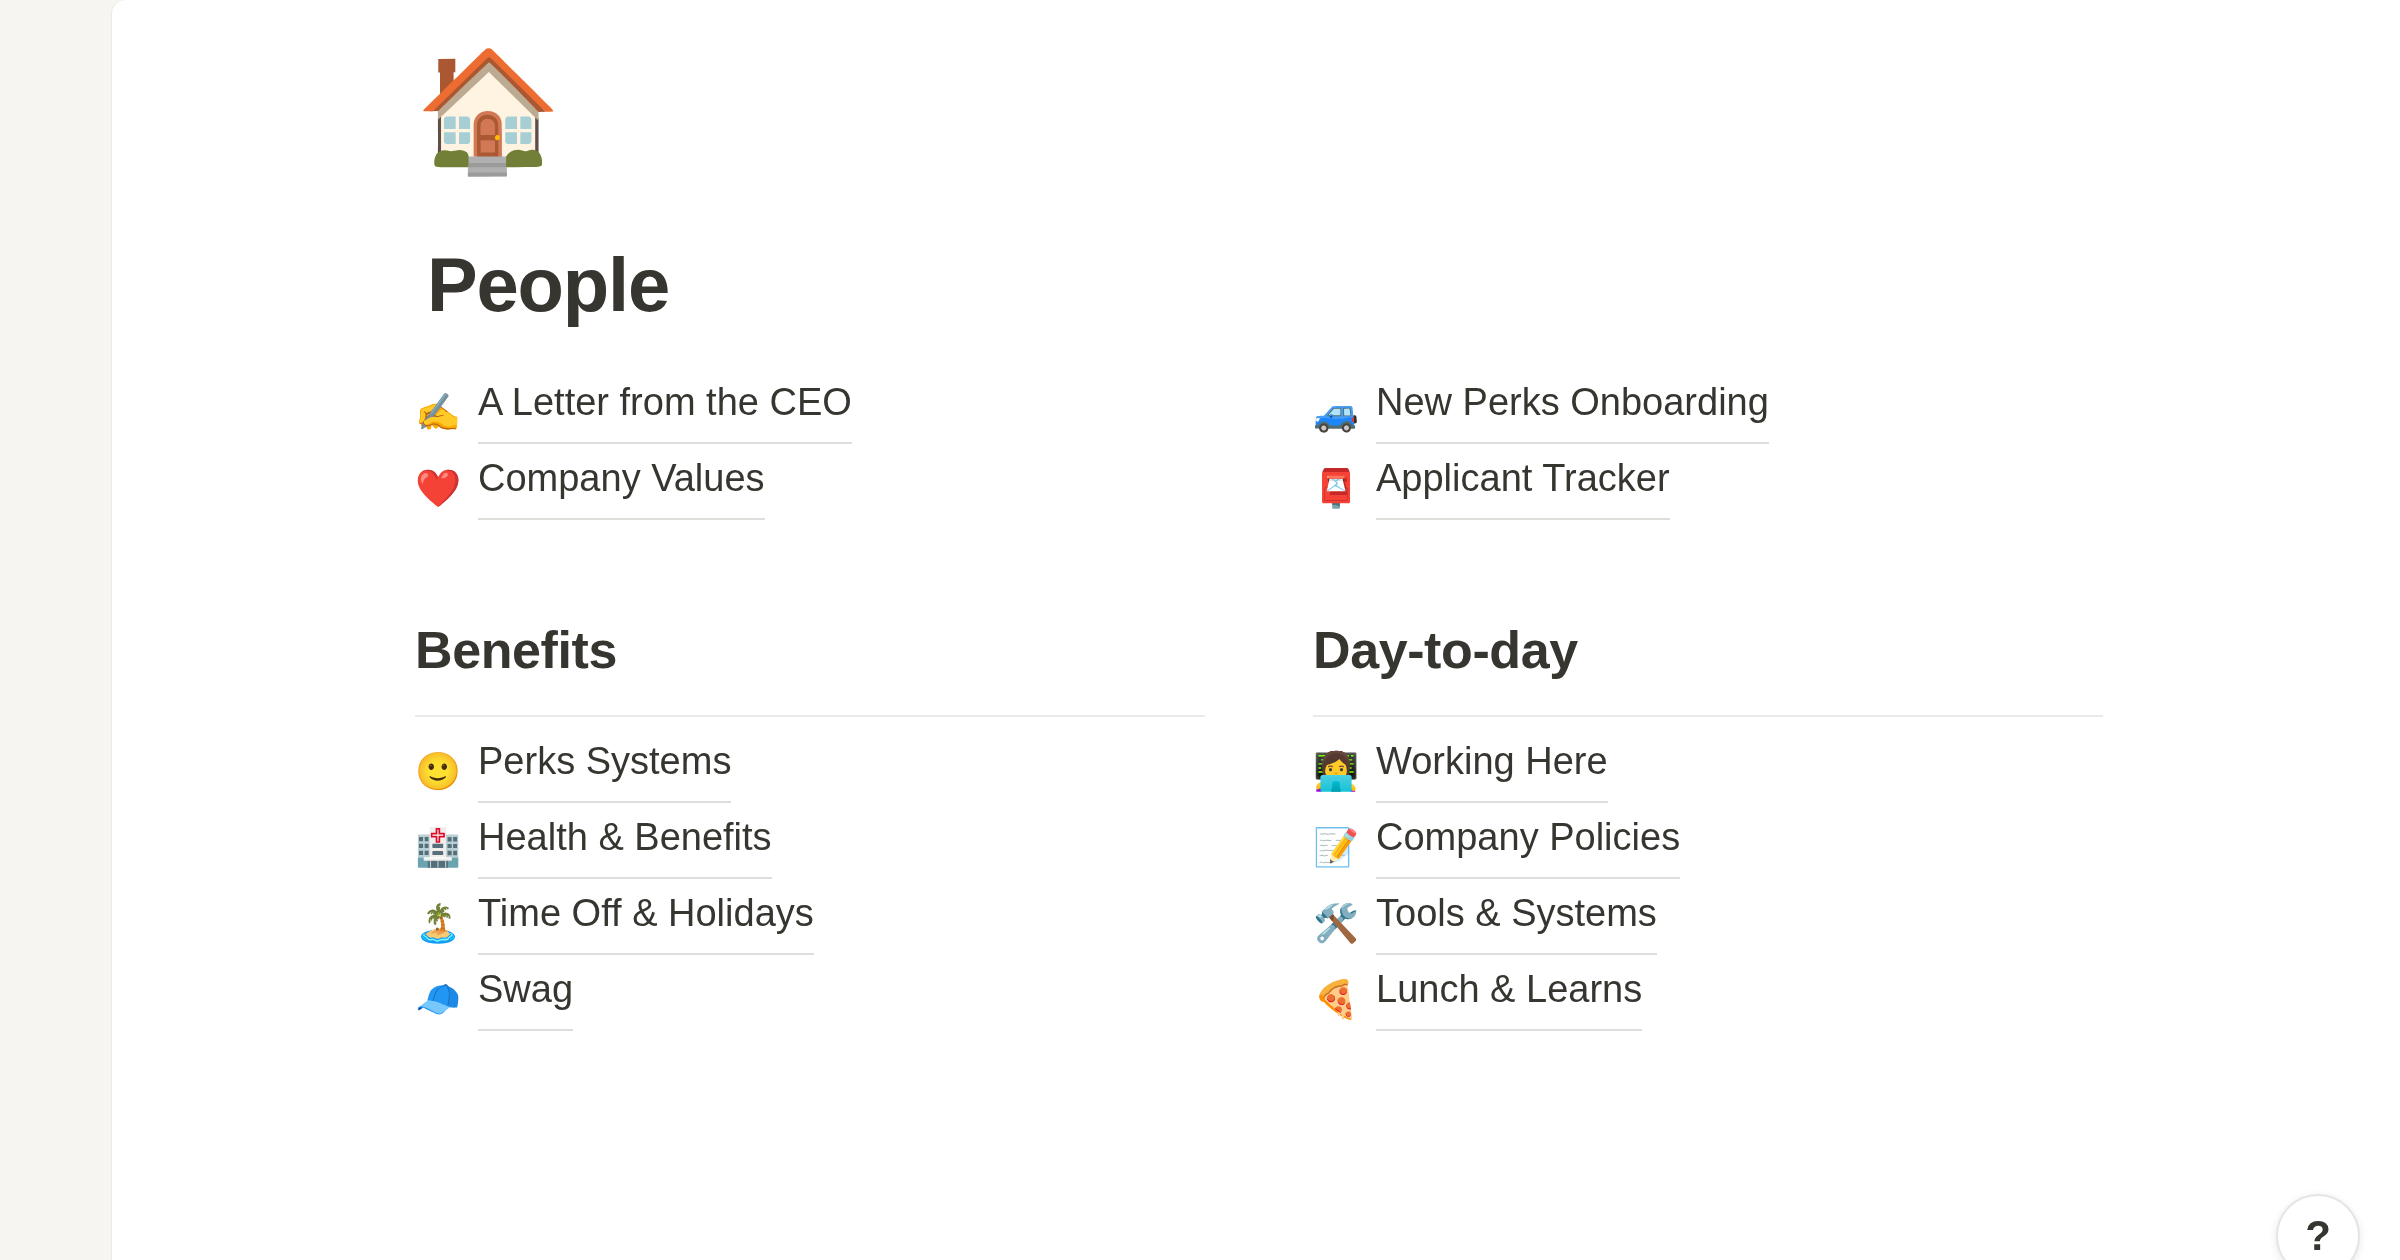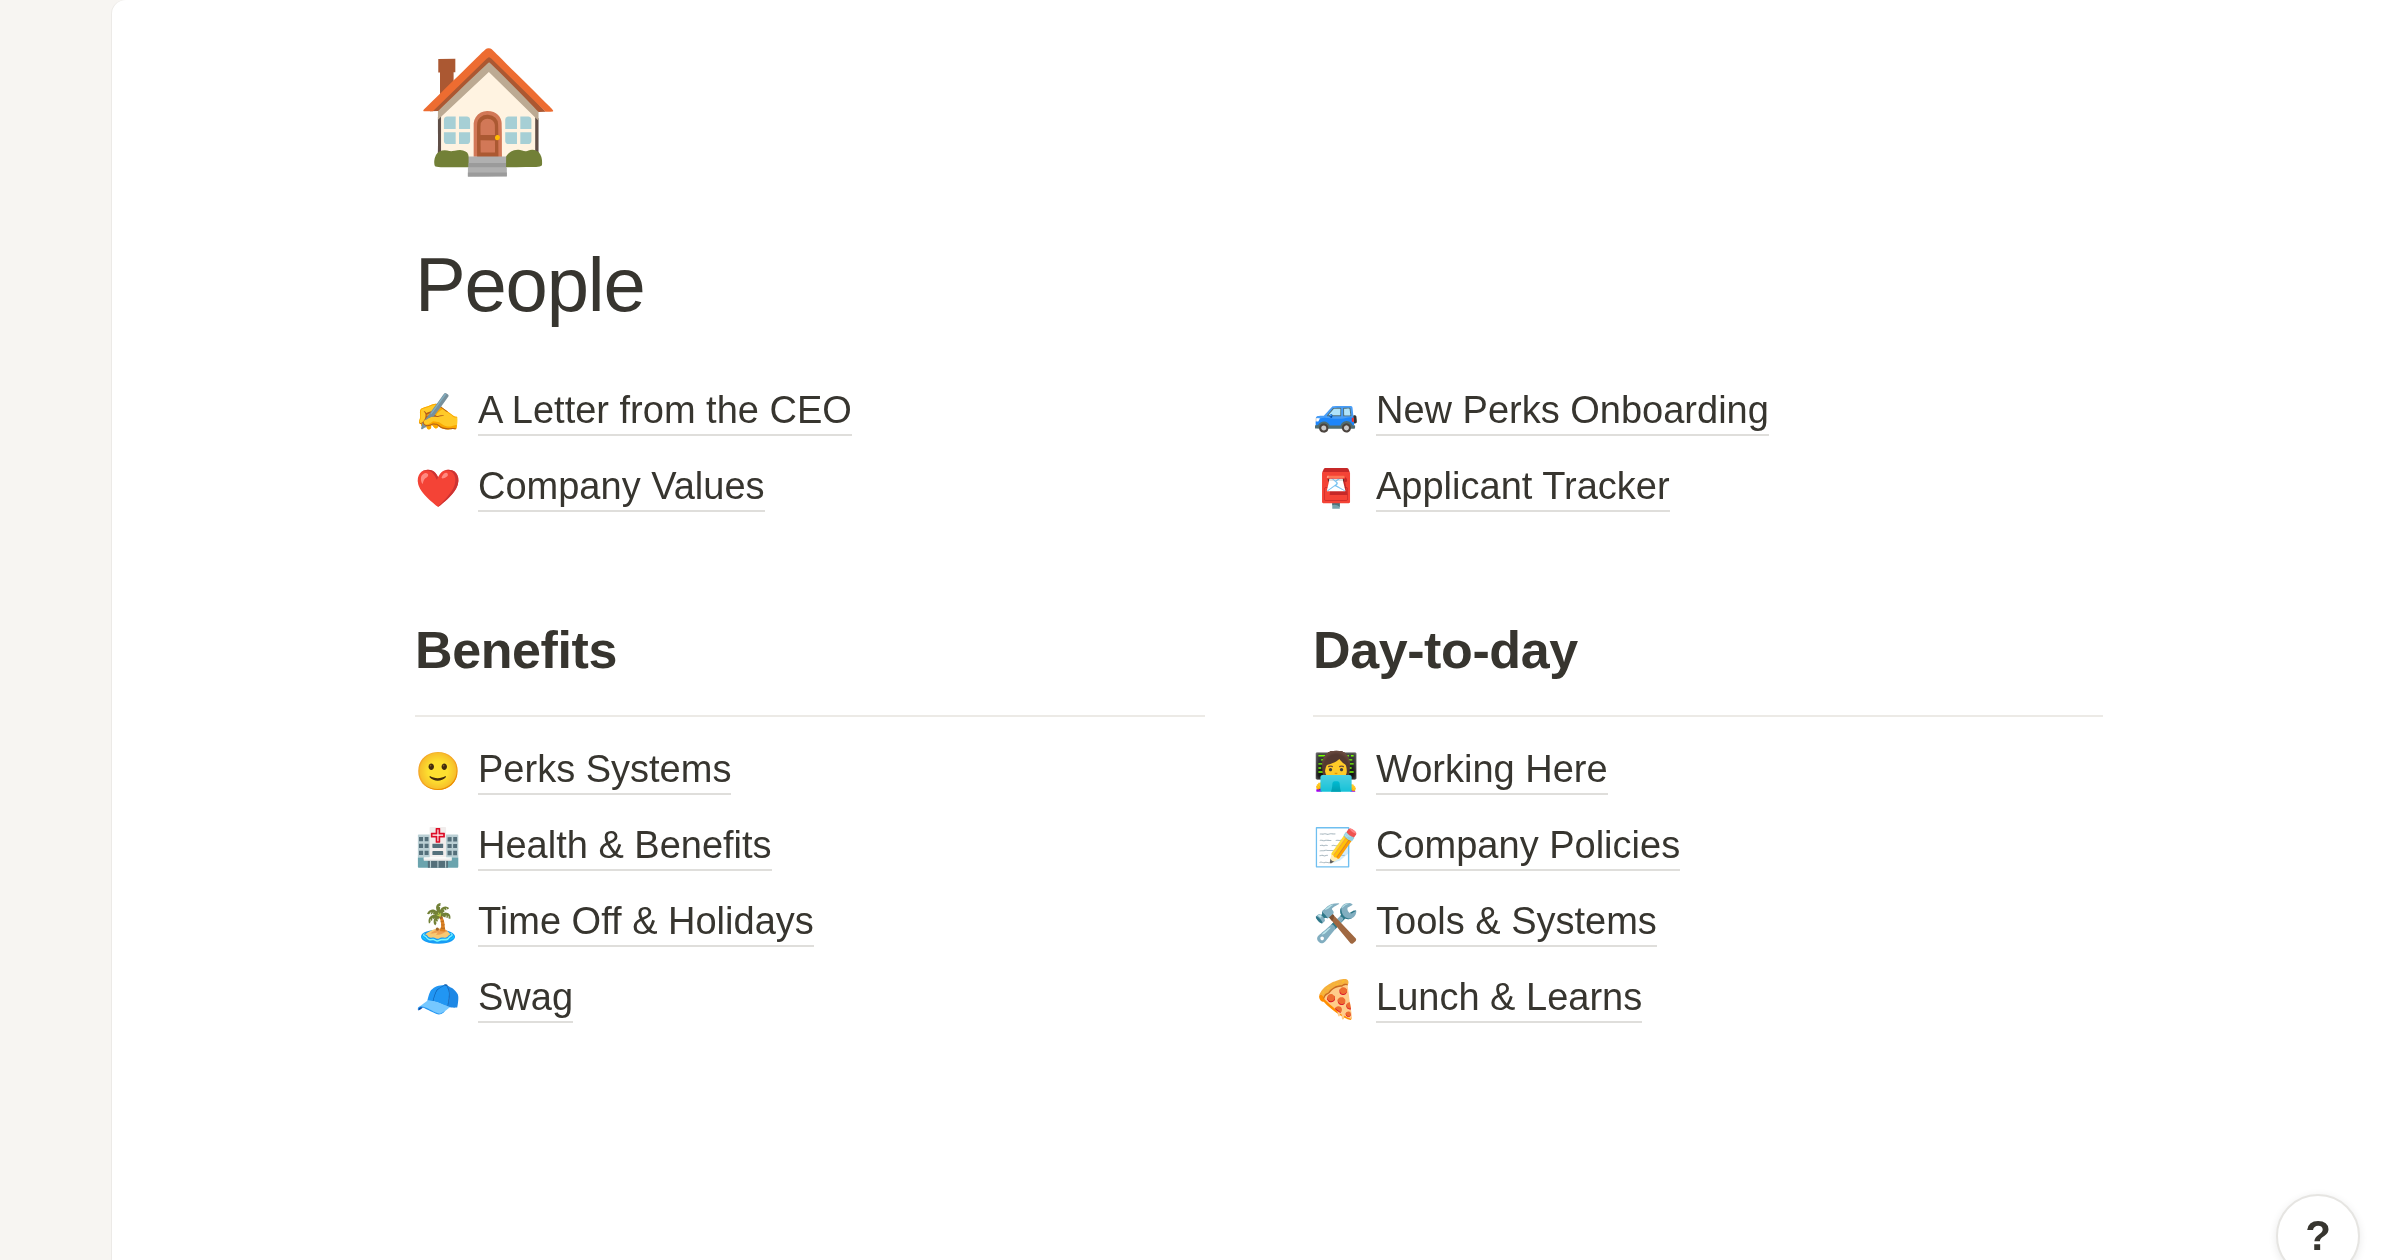--- a/index.html
+++ b/index.html
@@ -59,23 +59,24 @@
     height: 130px;
     display: block;
     font-family: "DejaVu Sans", "Liberation Sans", sans-serif;
     user-select: none;
   }
 
   .page-title {
     margin-top: 66px;
     font-size: 76px;
     line-height: 1.08;
-    font-weight: 400;
+    font-weight: 700;
     letter-spacing: -1.2px;
     color: #37352f;
+    margin-left: 12px;
   }
 
   
   .columns {
     display: flex;
     margin-top: 48px;
     width: 1686px;
   }
 
   .col {
@@ -106,21 +107,21 @@
     display: inline-block;
     user-select: none;
   }
 
   .link-text {
     font-size: 38px;
     line-height: 1.2;
     color: #37352f;
     font-weight: 400;
     border-bottom: 2px solid #dfdedb;
-    padding-bottom: 0;
+    padding-bottom: 16px;
     white-space: nowrap;
   }
 
   
   .section-heading {
     font-size: 52px;
     line-height: 1.25;
     font-weight: 700;
     color: #37352f;
     letter-spacing: -0.4px;

